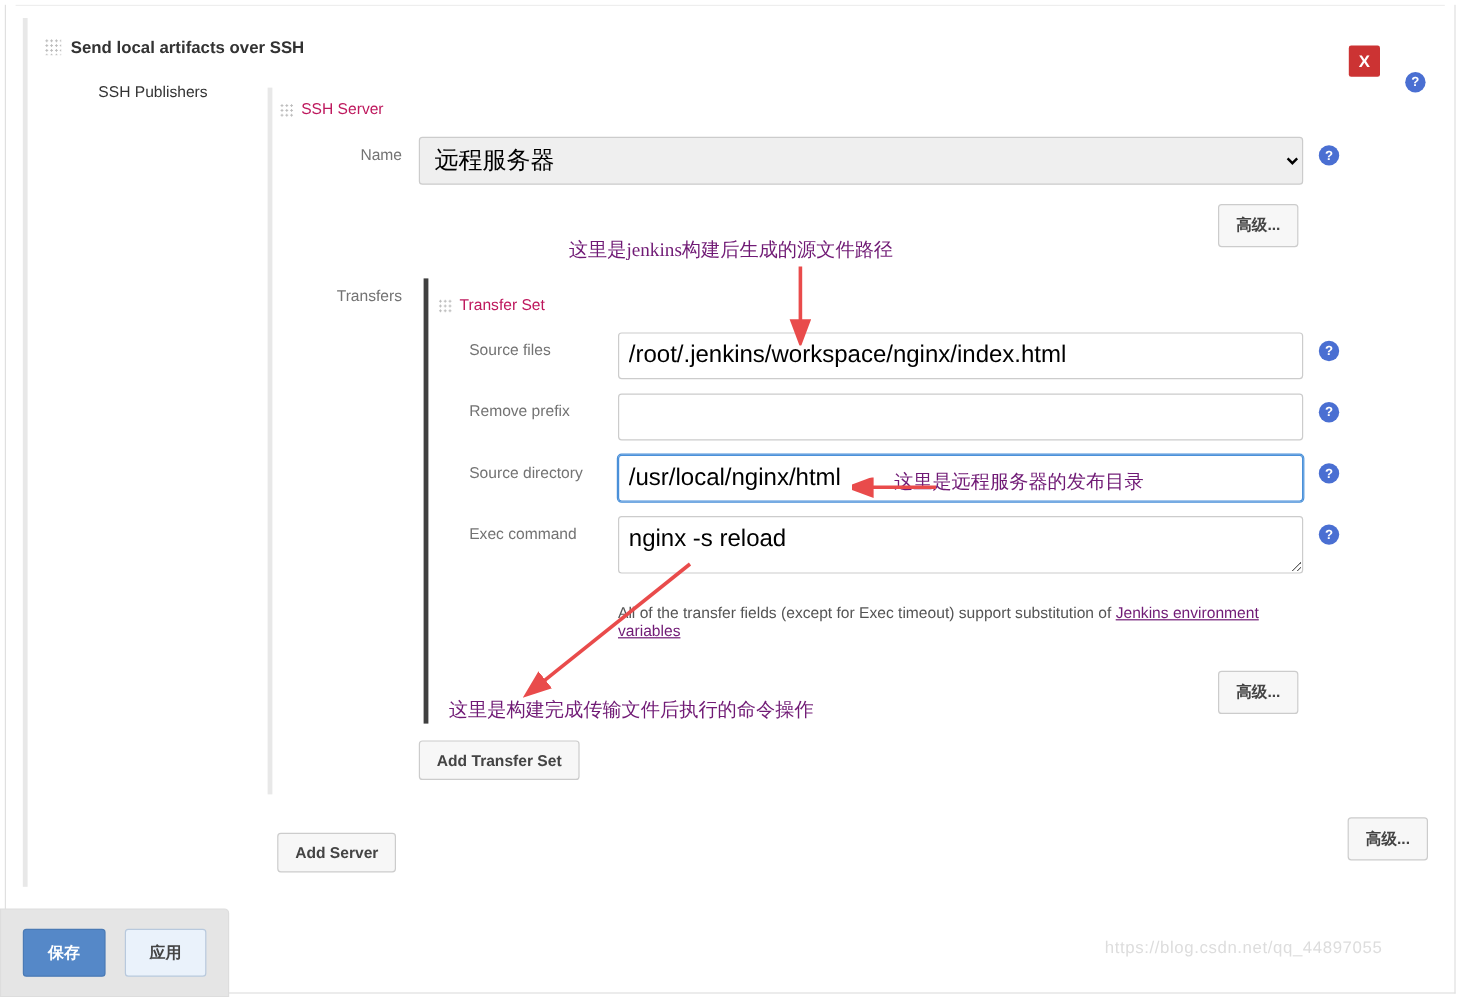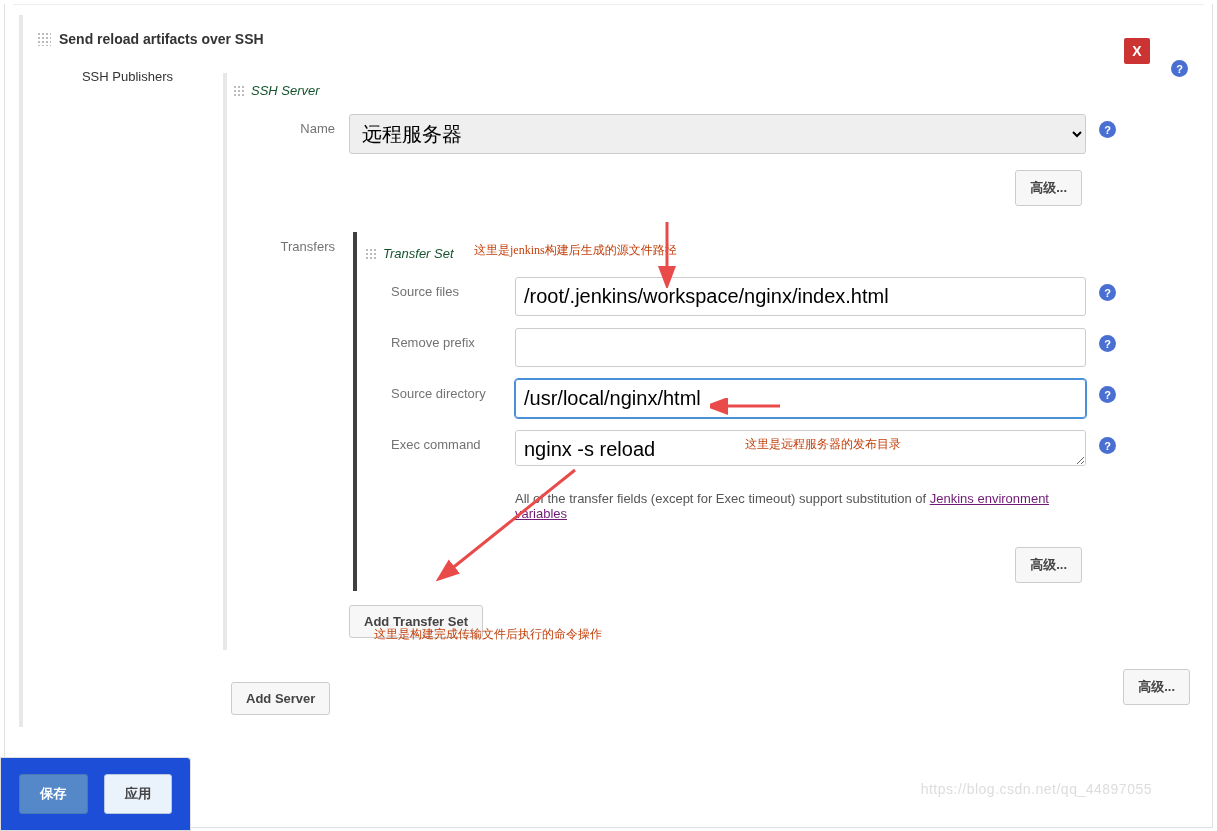--- a/index.html
+++ b/index.html
@@ -31,21 +31,21 @@
       width: 14px; height: 14px;
       display: inline-block;
       background-image: radial-gradient(#bbb 1px, transparent 1px);
       background-size: 4px 4px;
       margin-right: 8px;
       flex-shrink: 0;
     }
     .field-row { display: flex; padding: 6px 0; align-items: flex-start; gap: 36px; }
     .label-col { width: 150px; text-align: right; padding-right: 14px; color: #333; padding-top: 6px; }
     .value-col { flex: 1; padding-right: 10px; position: relative; }
-    .nested-header { padding: 10px 0; color: #14532d; display: flex; align-items: center; font-style: italic; }
+    .nested-header { padding: 10px 0; color: #be185d; display: flex; align-items: flex-end; }
     select, input[type=text], textarea {
       width: 100%;
       padding: 7px 8px;
       border: 1px solid #ccc;
       border-radius: 3px;
       font-size: 20px;
       font-family: inherit;
     }
     input.focused { border: 1px solid #4a90d9; outline: 1px solid #4a90d9; }
     .btn {
@@ -67,29 +67,28 @@
     .close-x {
       position: absolute; right: 62px; top: 34px;
       width: 26px; height: 26px; background: #cc3333; color: #fff;
       display: flex; align-items: center; justify-content: center;
       font-weight: bold; border-radius: 2px; cursor: pointer; font-size: 14px;
     }
     .help-top { position: absolute; right: 24px; top: 56px; }
     .annotation {
       position: absolute;
       font-family: "SimSun", serif;
-      font-size: 12px;
-      color: #c2410c;
+      font-size: 16px;
+      color: #701a75;
       pointer-events: none;
-      margin-top: 44px;
     }
     .arrow-svg { position: absolute; pointer-events: none; }
     .bottom-bar {
       position: absolute; left: 0; bottom: 0;
-      background: #1d4ed8; border: 1px solid #ddd;
+      background: #e5e5e5; border: 1px solid #ddd;
       padding: 16px 18px; display: flex; gap: 16px;
       border-top-right-radius: 4px;
       z-index: 10;
     }
     .btn-primary {
       background: #5588c8; color: #fff; border: 1px solid #4a7ab5;
       padding: 10px 20px; font-weight: bold; cursor: pointer; border-radius: 3px;
     }
     .btn-secondary {
       background: #eaf2fb; color: #444; border: 1px solid #b8c9dd;
@@ -98,41 +97,41 @@
     .help-text { font-size: 13px; color: #555; padding: 10px 0; }
     .help-text a { color: #701a75; text-decoration: underline; }
     .sub-field { display:flex; padding:6px 0; align-items:flex-start; }
     .sub-label { width: 130px; text-align:left; padding-top:7px; color:#737373; padding-left:6px; }
     .sub-value { flex:1; position:relative; padding-right:40px; }
     .sub-help { position:absolute; right:10px; top:7px; }
     .ssh-wrap { margin-left: 200px; margin-top: 10px; border-left: 4px solid #e8e8e8; padding-left:6px; margin-right:40px; }
     .inner-pad { padding: 0 6px; }
     .advanced-row { text-align: right; padding: 10px 10px 0 0; }
     .watermark { position: absolute; right: 60px; bottom: 30px; color: #ddd; font-size: 14px; letter-spacing: 0.5px; }
-    textarea { resize: both; height: 36px; }
+    textarea { resize: both; height: 48px; }
     .transfer-box { border-left: 4px solid #404040; margin-left: 4px; padding: 4px 0 8px 8px; }
     .divider-top { border-top: 1px solid #eee; margin: 0 8px 10px 8px; }
     .grip-small { width:12px; height:12px; display:inline-block; background-image: radial-gradient(#bbb 1px, transparent 1px); background-size:4px 4px; margin-right:6px; }
     .right-edge { position: absolute; right: 22px; bottom: 22px; }
   </style>
 </head>
 <body>
 
 <div class="outer-border">
 
   <div class="divider-top"></div>
 
   <div class="close-x">X</div>
   <div class="help-icon help-top">?</div>
 
   <div class="config-section">
 
     <div class="section-header">
       <span class="drag-handle"></span>
-      <span>Send reload artifacts over SSH</span>
+      <span>Send local artifacts over SSH</span>
     </div>
 
     <div class="field-row">
       <div class="label-col">SSH Publishers</div>
       <div class="value-col" style="padding-right:40px;">
 
         <div class="ssh-wrap" style="margin-left:0;">
           <div class="nested-header">
             <span class="grip-small"></span>
             <span>SSH Server</span>

